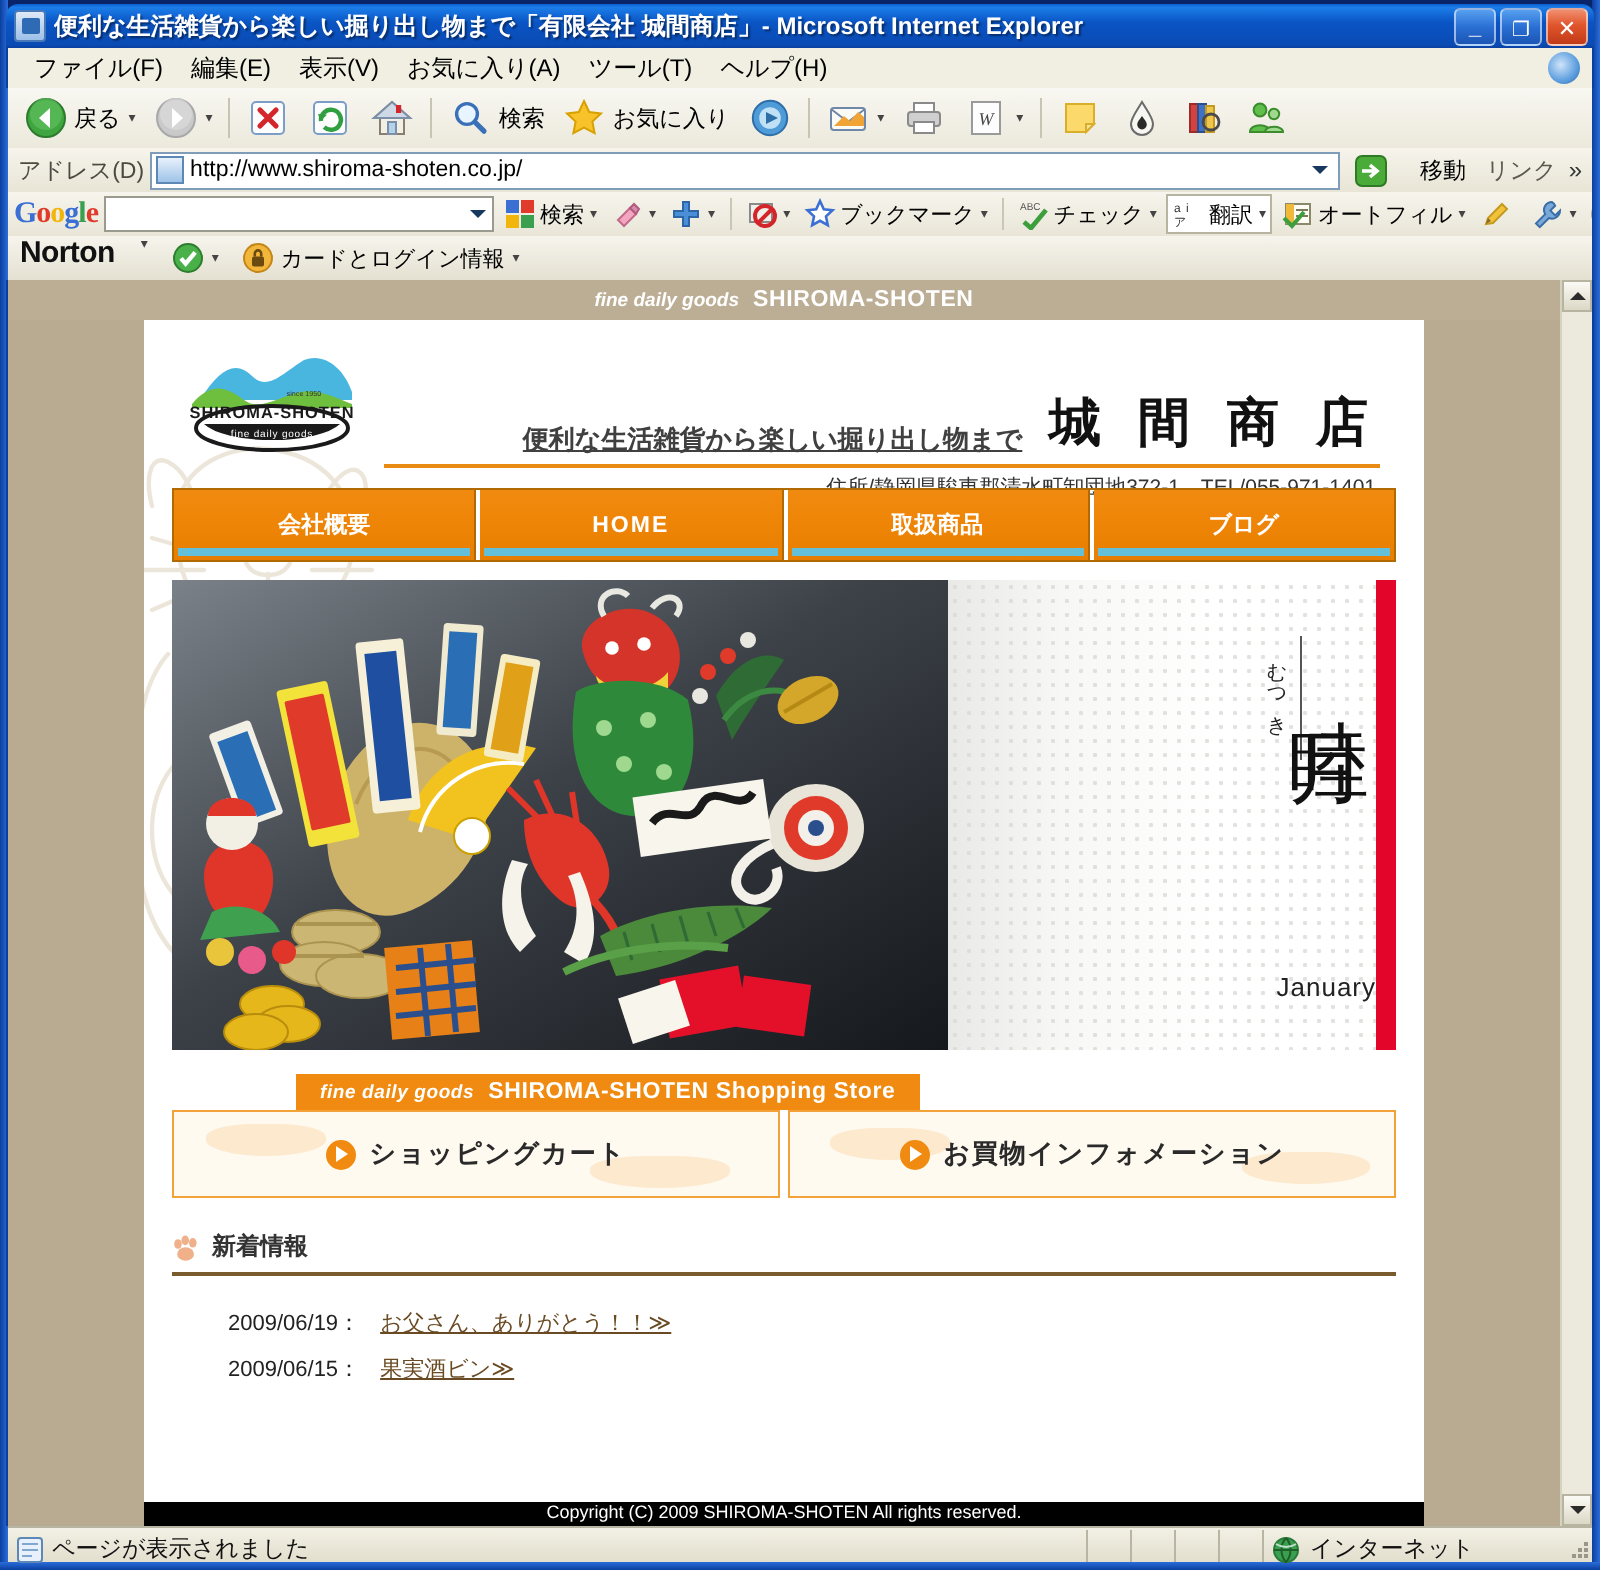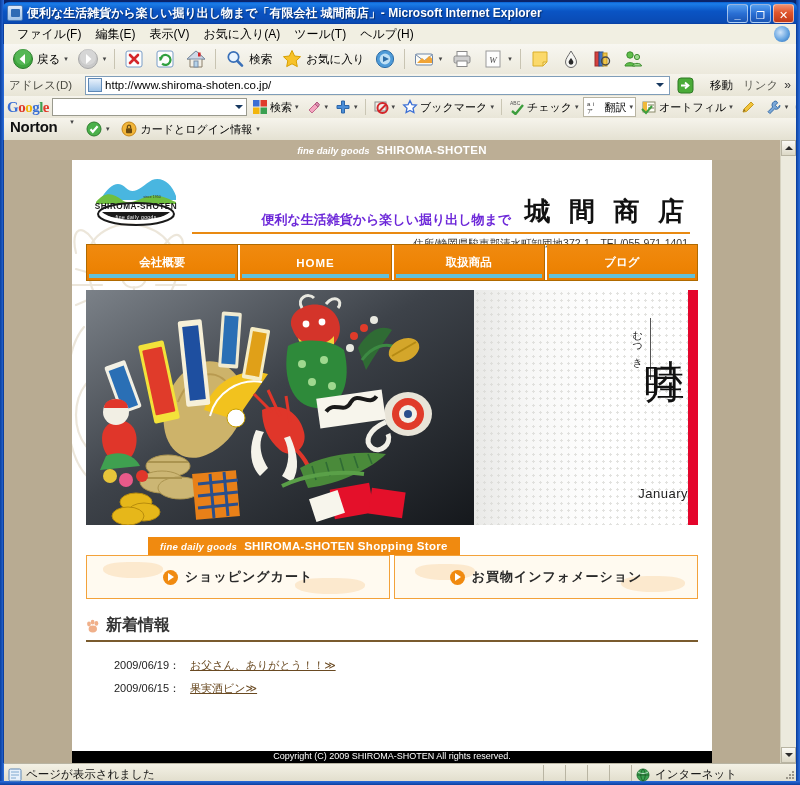--- a/index.html
+++ b/index.html
@@ -96,21 +96,21 @@
   
   .addrbar {
     height:22px; margin:0 3px; background:linear-gradient(to bottom,#f6f4ec,#e8e5d6);
     border-left:1px solid #0a3fa0; border-right:1px solid #0a3fa0;
     display:flex; align-items:center; padding:0 2px; gap:3px;
     flex:0 0 auto;
   }
   .addr-label { font-size:11.5px; color:#4a4a42; padding-left:3px; white-space:nowrap; }
   .addr-input {
     flex:1 1 auto; height:19px; background:#fff; border:1px solid #7f9db9;
-    display:flex; align-items:center; padding:0 2px; gap:3px; min-width:0;margin-left:10px;
+    display:flex; align-items:center; padding:0 2px; gap:3px; min-width:0;
   }
   .addr-ie-icon { width:14px; height:14px; flex:0 0 auto;
     background:linear-gradient(to bottom,#e8f1fb,#9ec3e8); border:1px solid #5d87b5; }
   .addr-text { font-size:11.5px; color:#000; white-space:nowrap; overflow:hidden;
      flex:1 1 auto; }
   .addr-drop { width:15px; height:17px; display:flex; align-items:center;
      justify-content:center; flex:0 0 auto; }
   .caret-d { width:0;height:0;border-left:4px solid transparent;
      border-right:4px solid transparent;border-top:4px solid #17385f; }
   .go-btn { display:flex; align-items:center; gap:16px; padding:0 4px; height:20px;
@@ -210,21 +210,21 @@
 
   .hdr {
     position:relative; height:78px; padding:0 14px;
   }
   .hdr-row { display:flex; align-items:flex-end; padding-top:14px; }
   .logo-wrap { width:106px; flex:0 0 auto; position:relative; }
   .hdr-titles { flex:1 1 auto; text-align:right; padding-right:8px; }
   .hdr-tagline {
     display:inline-block; vertical-align:bottom;
     font-family:"Liberation Serif","DejaVu Serif",serif;
-    font-size:13px; color:#6d28d9; font-weight:bold; padding-right:10px;
+    font-size:13px; color:#404040; font-weight:bold; padding-right:10px;text-decoration:underline;
   }
   .hdr-shopname {
     display:inline-block; vertical-align:bottom;
     font-family:"Liberation Serif","DejaVu Serif",serif;
     font-size:26px; font-weight:bold; color:#111; letter-spacing:6px;
   }
   .hdr-rule {
     height:2px; background:#e98a12; margin:3px 8px 0 106px;
   }
   .hdr-addr {
@@ -318,21 +318,21 @@
     border-bottom:4px solid transparent;border-left:6px solid #fff; margin-left:2px;
   }
   .shop-label {
     font-size:13px; color:#2a2a2a; font-weight:bold; position:relative; z-index:2;
     letter-spacing:1px;
   }
 
   
   .news { margin:16px 14px 0 14px; position:relative; }
   .news-head { display:flex; align-items:center; gap:6px; padding-bottom:4px; }
-  .news-title { font-size:16px; color:#333; font-weight:bold; }
+  .news-title { font-size:12px; color:#333; font-weight:bold; }
   .news-rule { height:2px; background:#7a5b2e; }
   .news-list { padding:12px 0 0 28px; }
   .news-row { display:flex; align-items:baseline; gap:10px; padding:4px 0; }
   .news-date { font-size:11px; color:#222; white-space:nowrap; }
   .news-link { font-size:11px; color:#6a4a22; text-decoration:underline; }
 
   .footer-strip {
     position:absolute; left:68px; right:68px; bottom:0; height:12px;
     background:#000; color:#fff; font-size:9px;
     display:flex; align-items:flex-start; justify-content:center; overflow:hidden;

